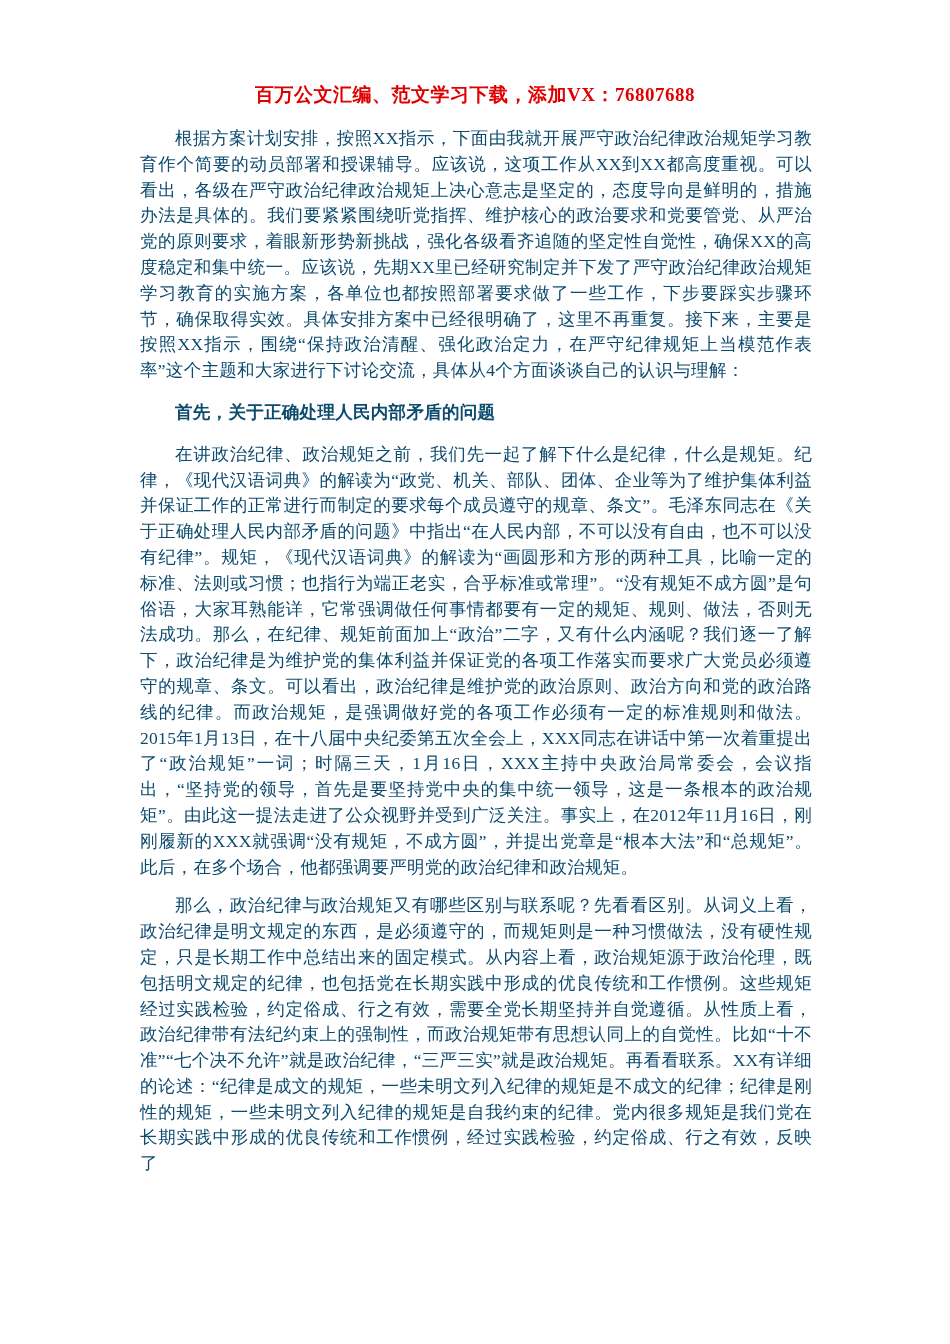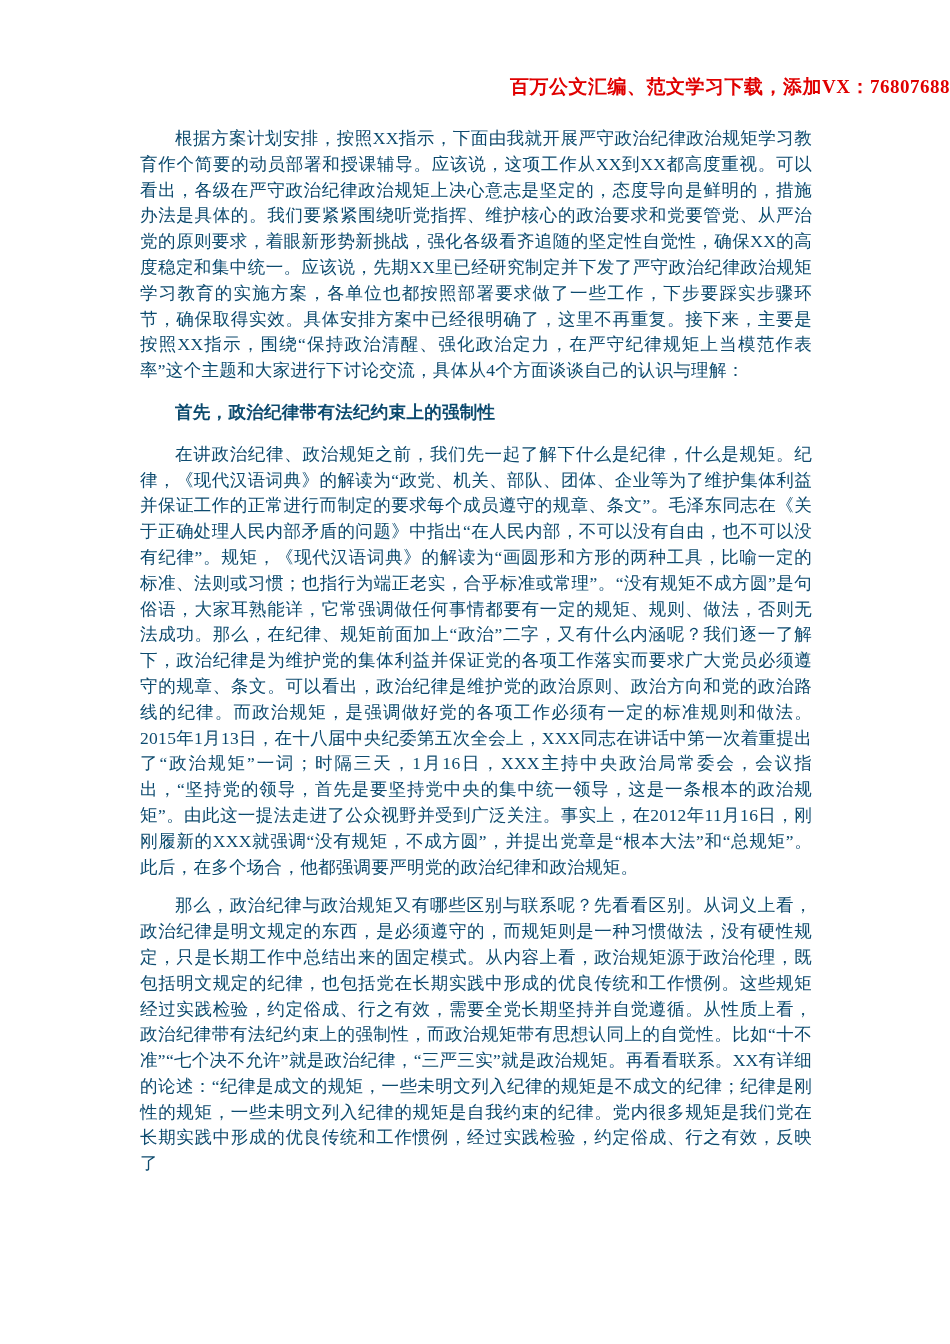--- a/index.html
+++ b/index.html
@@ -10,24 +10,24 @@
   .page {
     position: relative;
     width: 950px;
     height: 1344px;
     background: #ffffff;
     overflow: hidden;
     font-family: "Liberation Serif", "DejaVu Serif", serif;
   }
   .notice {
     position: absolute;
-    top: 74px;
+    top: 82px;
     left: 0;
     width: 100%;
-    text-align: right;
+    text-align: center;
     color: #e00000;
     font-size: 19px;
     font-weight: bold;
     letter-spacing: 0.5px;
   }
   .body-text {
     position: absolute;
     top: 126px;
     left: 140px;
     width: 672px;
@@ -47,17 +47,17 @@
   }
 </style>
 </head>
 <body>
 
 <div class="page">
   <div class="notice">百万公文汇编、范文学习下载，添加VX：76807688</div>
 
   <div class="body-text">
     <p class="para">根据方案计划安排，按照XX指示，下面由我就开展严守政治纪律政治规矩学习教育作个简要的动员部署和授课辅导。应该说，这项工作从XX到XX都高度重视。可以看出，各级在严守政治纪律政治规矩上决心意志是坚定的，态度导向是鲜明的，措施办法是具体的。我们要紧紧围绕听党指挥、维护核心的政治要求和党要管党、从严治党的原则要求，着眼新形势新挑战，强化各级看齐追随的坚定性自觉性，确保XX的高度稳定和集中统一。应该说，先期XX里已经研究制定并下发了严守政治纪律政治规矩学习教育的实施方案，各单位也都按照部署要求做了一些工作，下步要踩实步骤环节，确保取得实效。具体安排方案中已经很明确了，这里不再重复。接下来，主要是按照XX指示，围绕“保持政治清醒、强化政治定力，在严守纪律规矩上当模范作表率”这个主题和大家进行下讨论交流，具体从4个方面谈谈自己的认识与理解：</p>
-    <p class="para heading">首先，政治纪律带有法纪约束上的强制性</p>
+    <p class="para heading">首先，关于正确处理人民内部矛盾的问题</p>
     <p class="para">在讲政治纪律、政治规矩之前，我们先一起了解下什么是纪律，什么是规矩。纪律，《现代汉语词典》的解读为“政党、机关、部队、团体、企业等为了维护集体利益并保证工作的正常进行而制定的要求每个成员遵守的规章、条文”。毛泽东同志在《关于正确处理人民内部矛盾的问题》中指出“在人民内部，不可以没有自由，也不可以没有纪律”。规矩，《现代汉语词典》的解读为“画圆形和方形的两种工具，比喻一定的标准、法则或习惯；也指行为端正老实，合乎标准或常理”。“没有规矩不成方圆”是句俗语，大家耳熟能详，它常强调做任何事情都要有一定的规矩、规则、做法，否则无法成功。那么，在纪律、规矩前面加上“政治”二字，又有什么内涵呢？我们逐一了解下，政治纪律是为维护党的集体利益并保证党的各项工作落实而要求广大党员必须遵守的规章、条文。可以看出，政治纪律是维护党的政治原则、政治方向和党的政治路线的纪律。而政治规矩，是强调做好党的各项工作必须有一定的标准规则和做法。2015年1月13日，在十八届中央纪委第五次全会上，XXX同志在讲话中第一次着重提出了“政治规矩”一词；时隔三天，1月16日，XXX主持中央政治局常委会，会议指出，“坚持党的领导，首先是要坚持党中央的集中统一领导，这是一条根本的政治规矩”。由此这一提法走进了公众视野并受到广泛关注。事实上，在2012年11月16日，刚刚履新的XXX就强调“没有规矩，不成方圆”，并提出党章是“根本大法”和“总规矩”。此后，在多个场合，他都强调要严明党的政治纪律和政治规矩。</p>
     <p class="para">那么，政治纪律与政治规矩又有哪些区别与联系呢？先看看区别。从词义上看，政治纪律是明文规定的东西，是必须遵守的，而规矩则是一种习惯做法，没有硬性规定，只是长期工作中总结出来的固定模式。从内容上看，政治规矩源于政治伦理，既包括明文规定的纪律，也包括党在长期实践中形成的优良传统和工作惯例。这些规矩经过实践检验，约定俗成、行之有效，需要全党长期坚持并自觉遵循。从性质上看，政治纪律带有法纪约束上的强制性，而政治规矩带有思想认同上的自觉性。比如“十不准”“七个决不允许”就是政治纪律，“三严三实”就是政治规矩。再看看联系。XX有详细的论述：“纪律是成文的规矩，一些未明文列入纪律的规矩是不成文的纪律；纪律是刚性的规矩，一些未明文列入纪律的规矩是自我约束的纪律。党内很多规矩是我们党在长期实践中形成的优良传统和工作惯例，经过实践检验，约定俗成、行之有效，反映了</p>
   </div>
 </div>
 
 </body></html>

